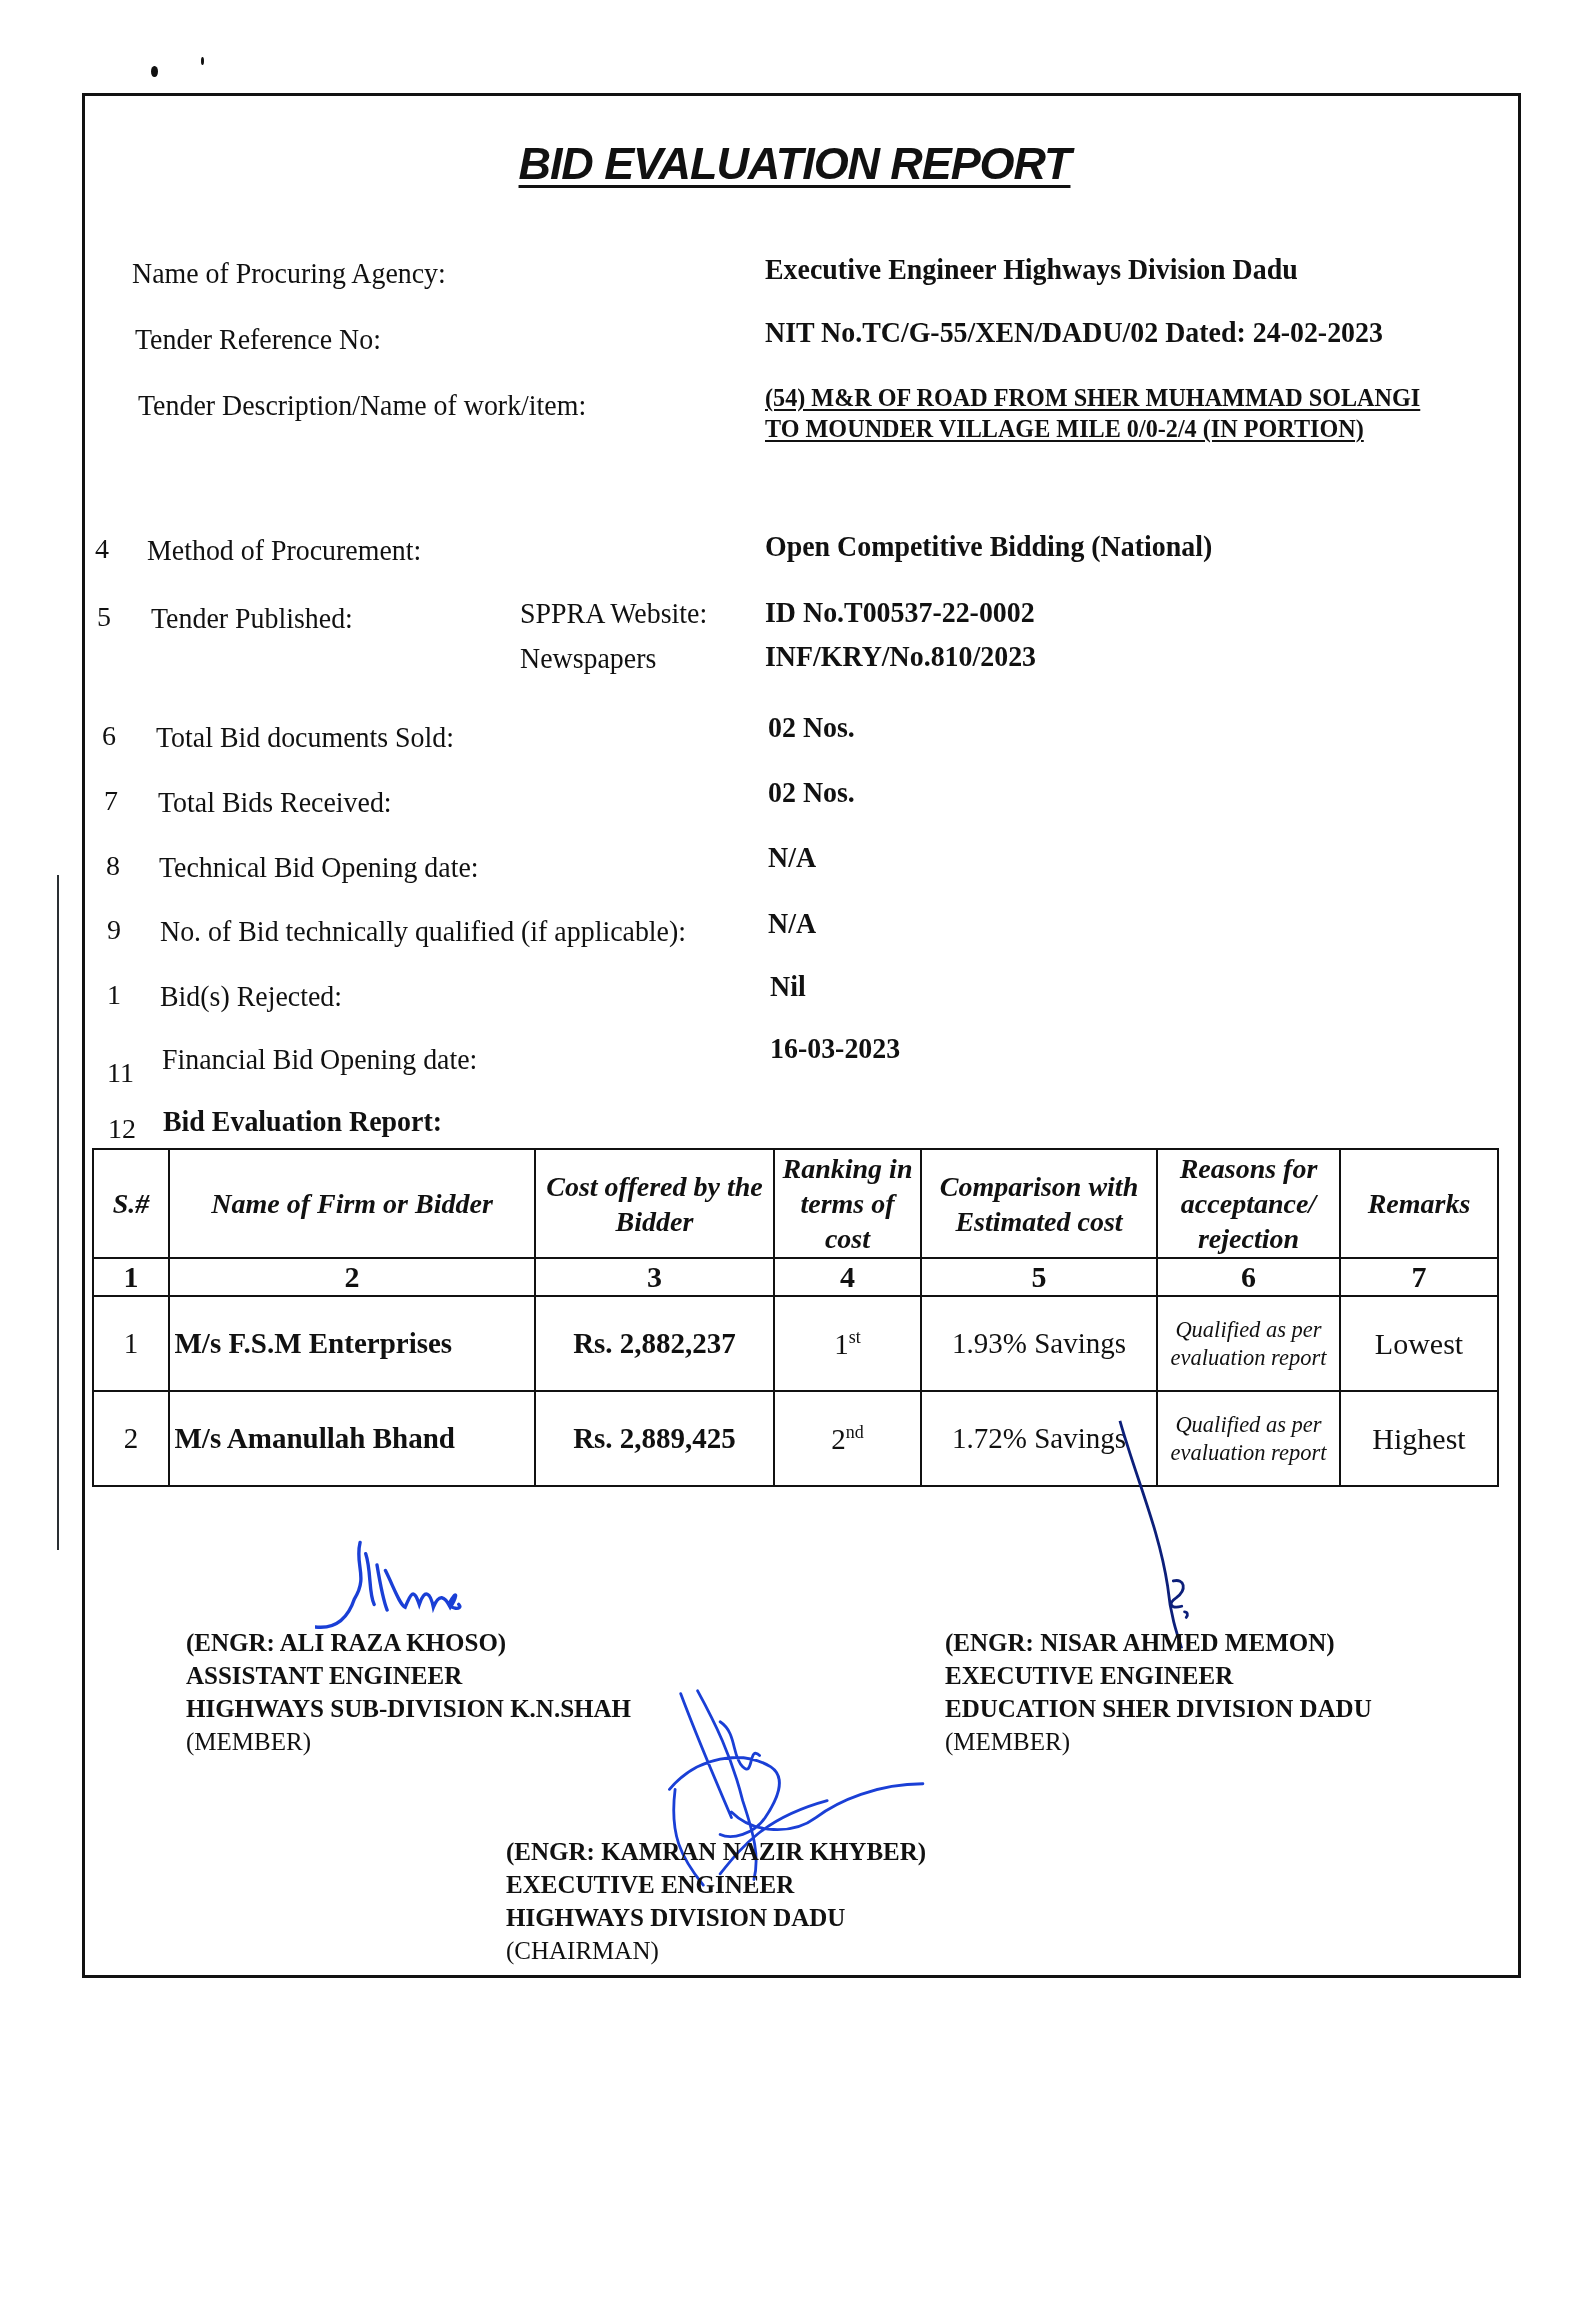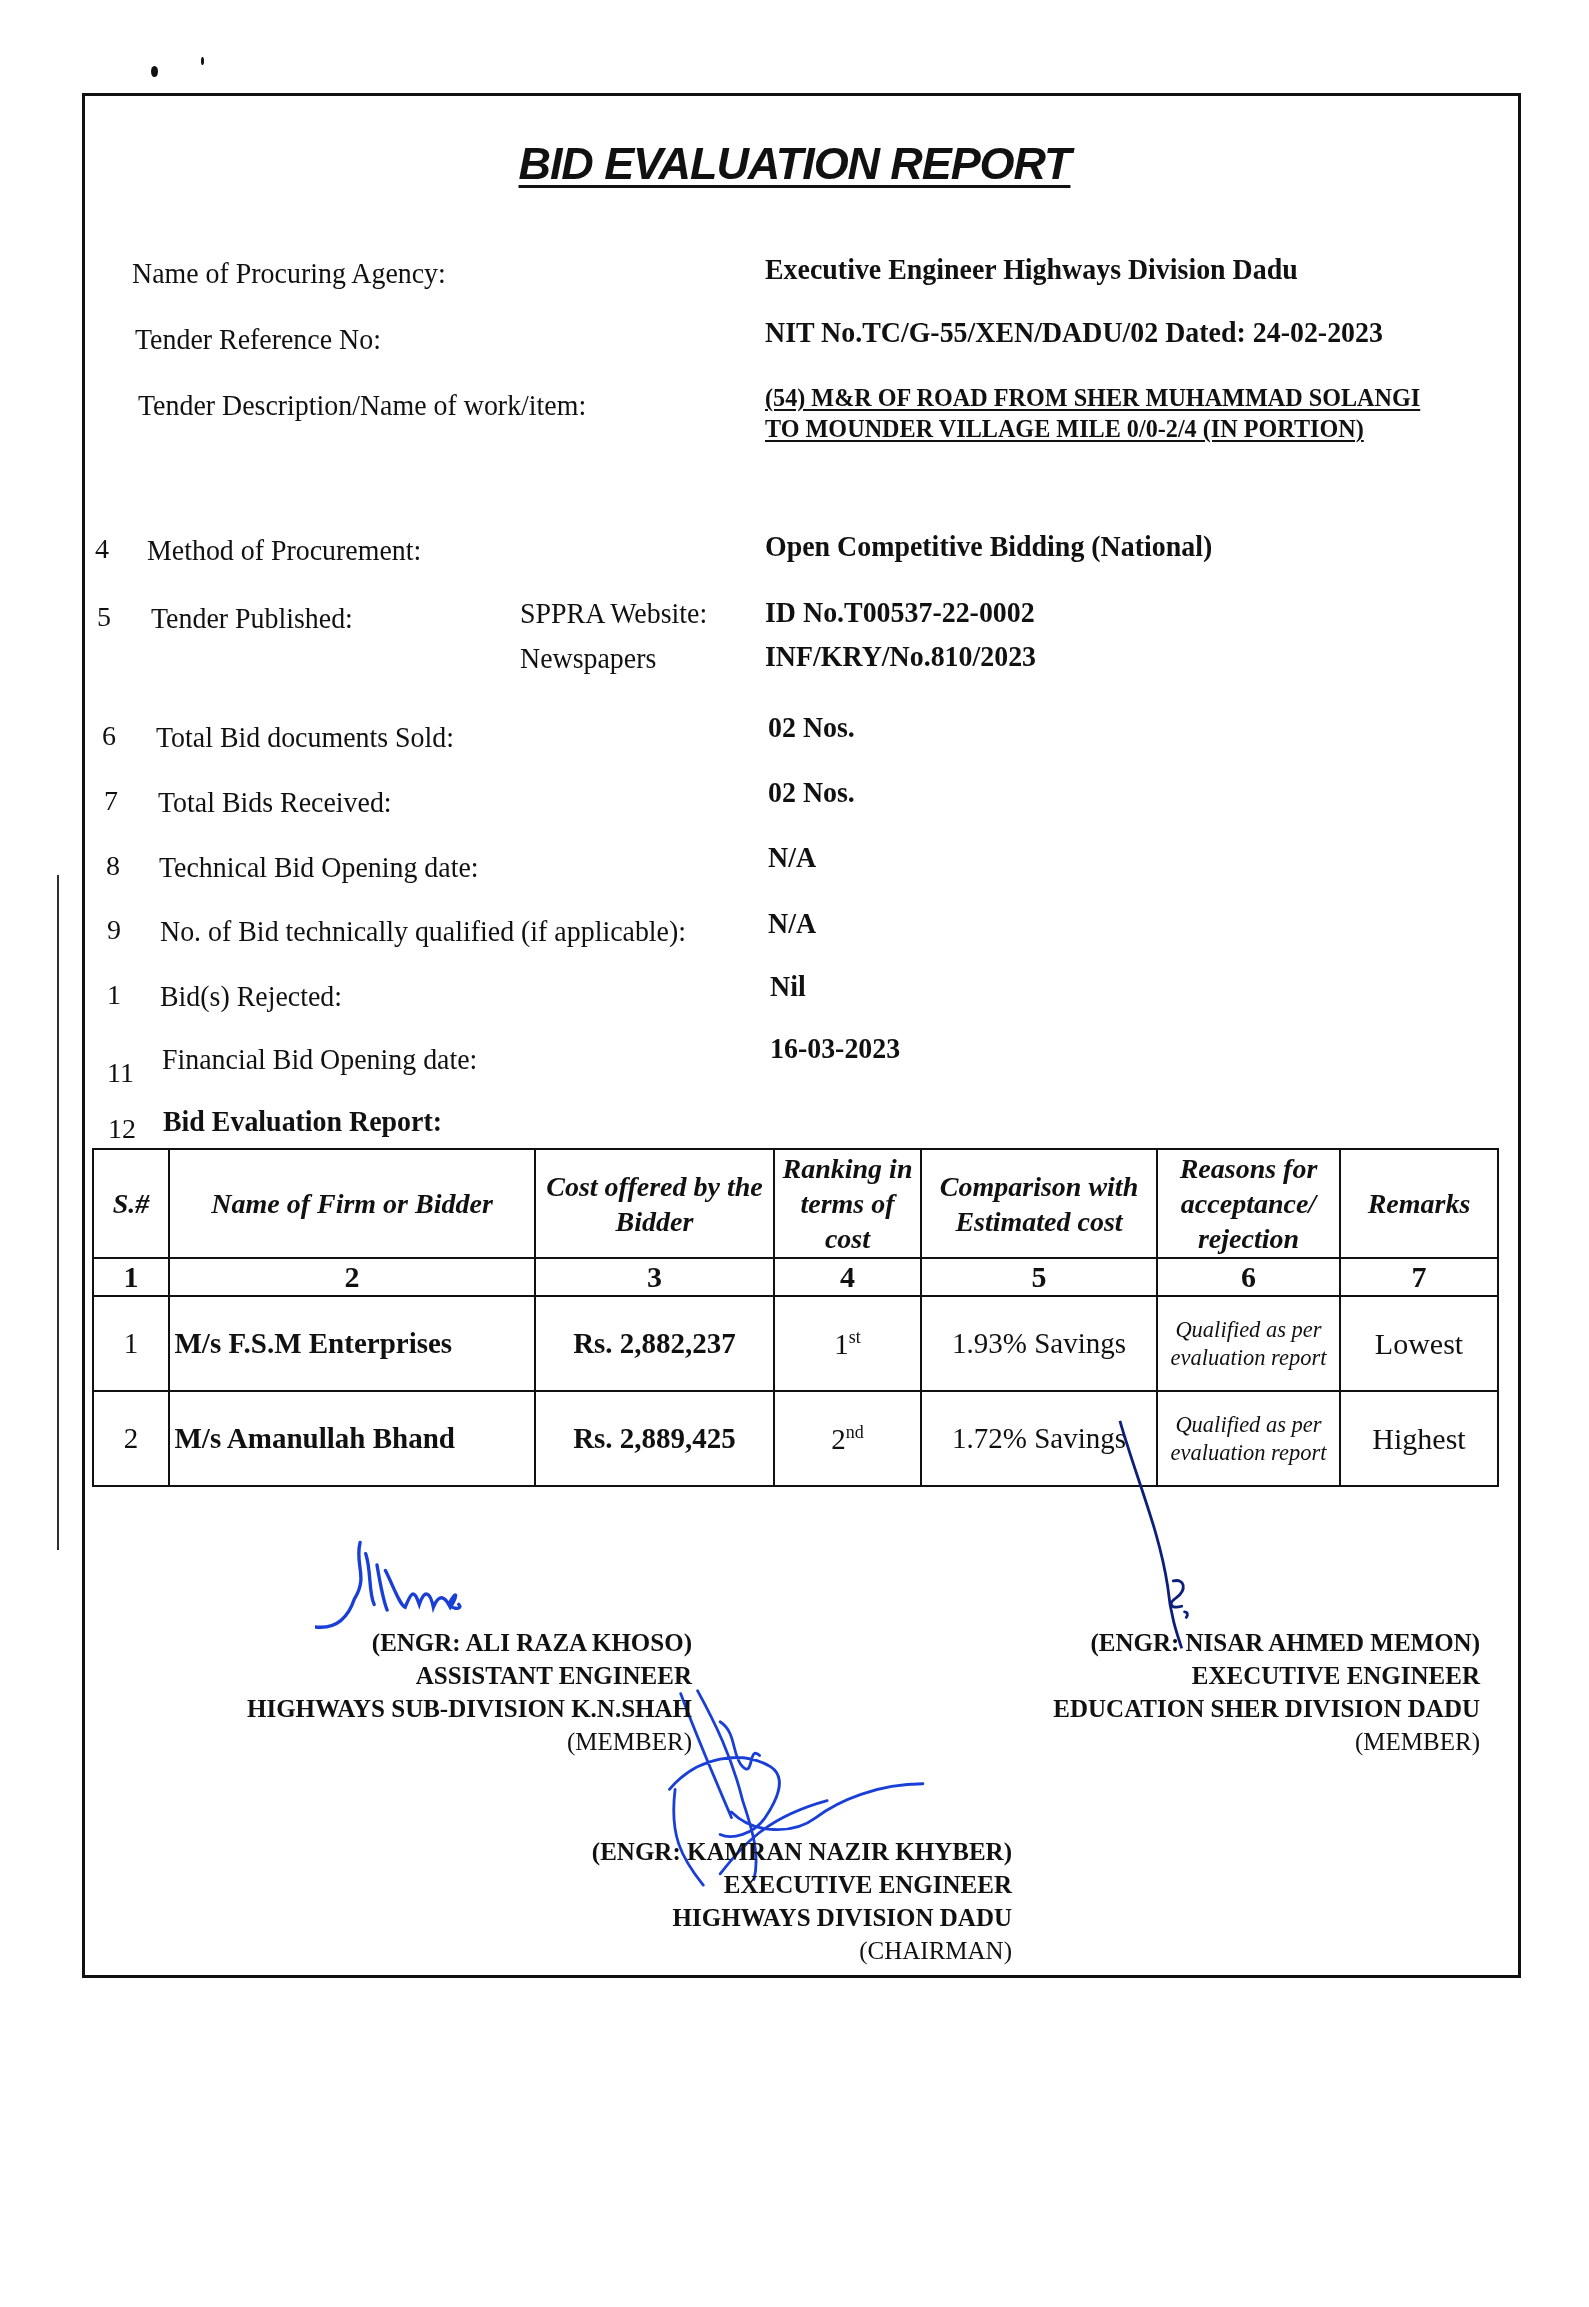--- a/index.html
+++ b/index.html
@@ -22,21 +22,21 @@
               table-layout: fixed; }
   table.bid td, table.bid th { border: 2.8px solid #111; text-align: center; vertical-align: middle; padding: 0 4.5px; }
   table.bid th { font-style: italic; font-weight: bold; font-size: 28px; line-height: 35px; height: 107px; }
   table.bid tr.idx td { font-weight: bold; font-size: 30px; height: 36px; }
   table.bid tr.data td { height: 93px; font-size: 29px; }
   .firm { text-align: left !important; font-weight: bold; }
   .cost { font-weight: bold; }
   .reason { font-size: 22.5px !important; line-height: 28px; font-style: italic; }
   .remark { font-size: 30px !important; }
   sup { font-size: 18px; }
-  .sig-block { position: absolute; text-align: right; font-weight: bold; font-size: 25px; line-height: 33px; }
+  .sig-block { position: absolute; text-align: left; font-weight: bold; font-size: 25px; line-height: 33px; }
   .sig-block .role { font-weight: normal; }
   .sig-svg { position: absolute; }
 </style>
 </head>
 <body>
 
 <div class="page-border"></div>
 <div class="speck" style="left:151px;top:66px;width:6.8px;height:11.3px;"></div>
 <div class="speck" style="left:201px;top:57px;width:2.8px;height:7.9px;"></div>
 <div class="margin-line"></div>

